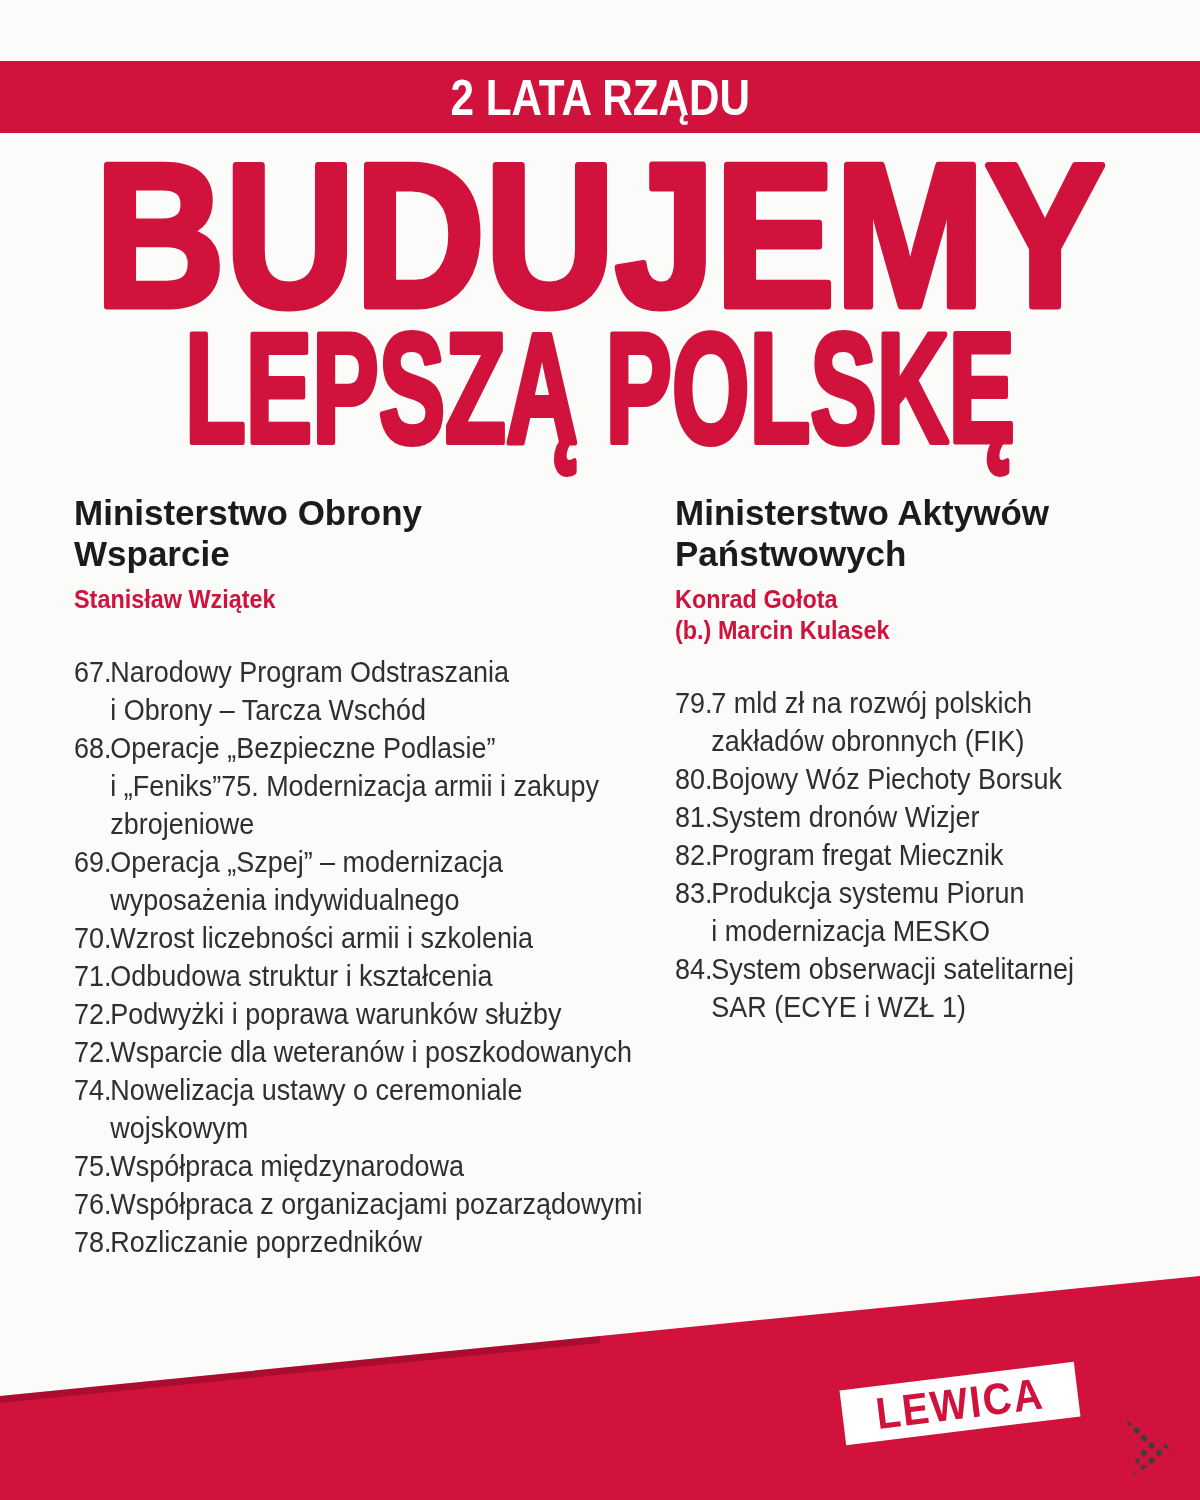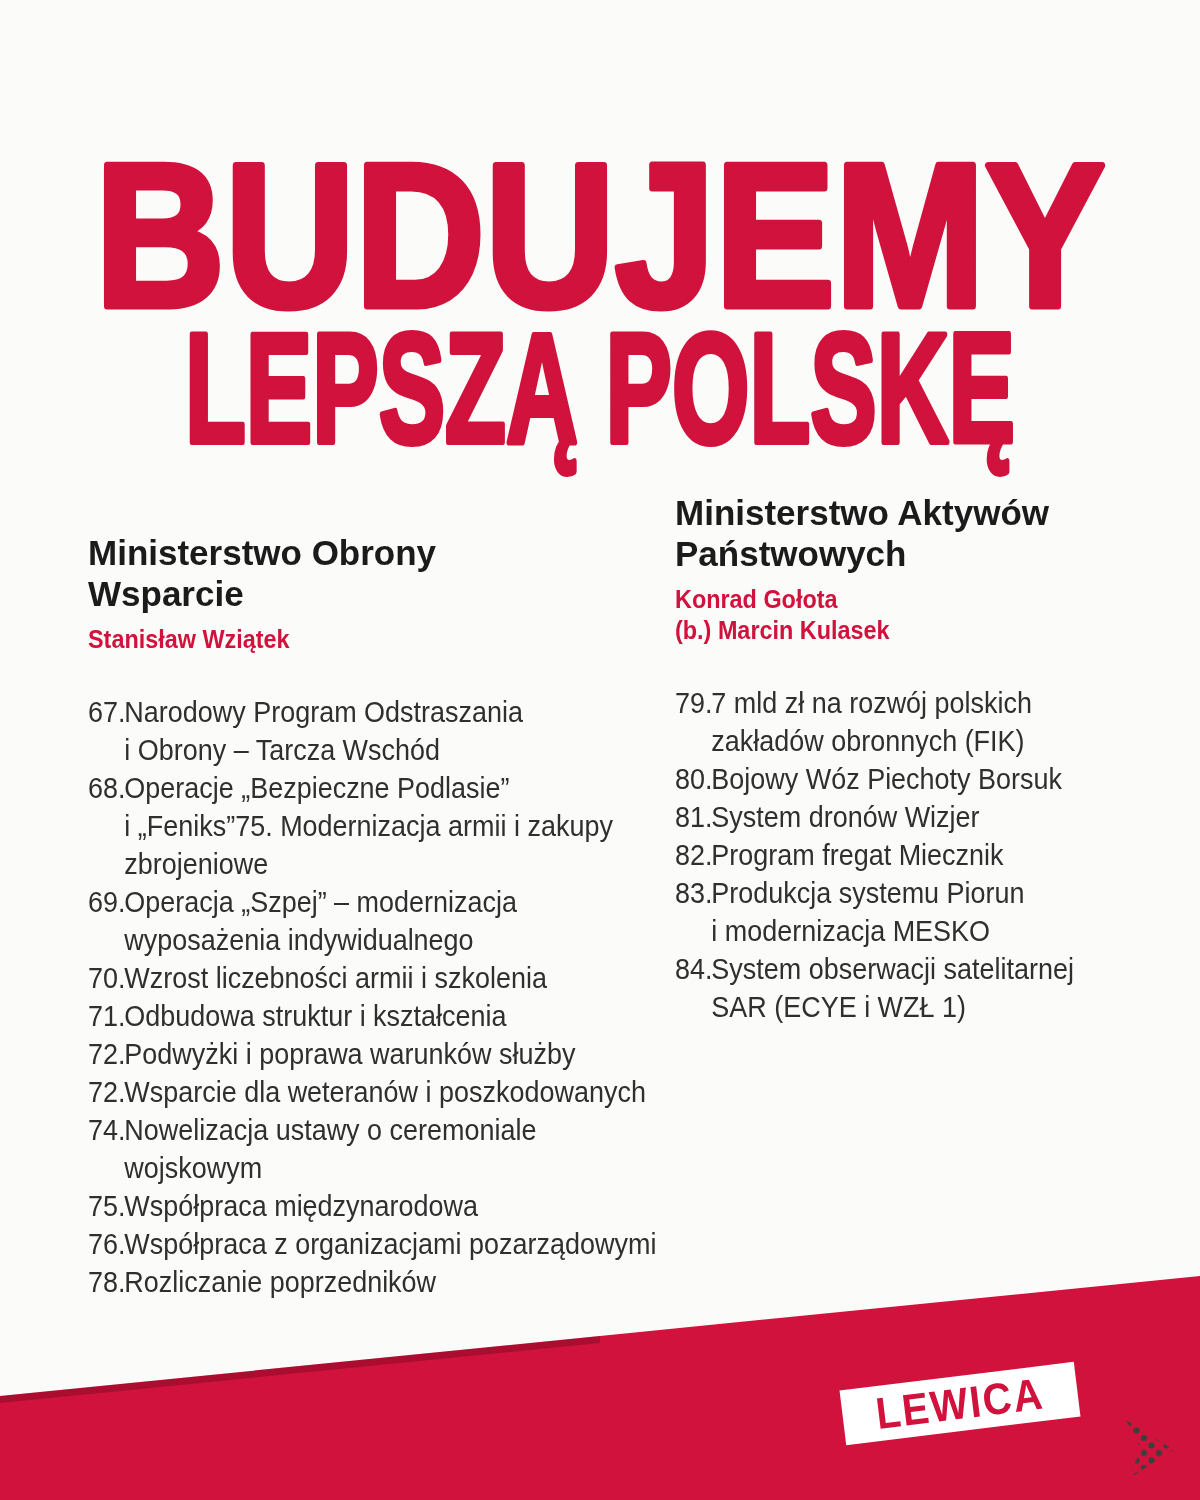--- a/index.html
+++ b/index.html
@@ -19,21 +19,21 @@
   
   .title-svg{position:absolute;left:0;top:148px;}
   .title-svg text{
     font-family:"Liberation Sans",sans-serif;font-weight:bold;
     fill:var(--red);stroke:var(--red);paint-order:stroke;stroke-linejoin:round;
   }
   .title-line1{font-size:205px;stroke-width:7px;}
   .title-line2{font-size:155px;stroke-width:6px;}
   
   .col{position:absolute;top:492px;width:580px;}
-  .col-0{left:88px;margin-top:40px;}
+  .col-0{left:74px;}
   .col-1{left:675px;}
   .ministry-title{
     margin:0;font-size:35px;line-height:41px;font-weight:bold;
     color:#1b1b1b;letter-spacing:0px;
   }
   .minister{
     margin-top:10px;color:var(--red);font-weight:bold;
     font-size:26px;line-height:31px;transform:scaleX(0.9);transform-origin:0 0;
     white-space:nowrap;
   }
@@ -75,20 +75,23 @@
     background-size:15px 15px,15px 15px;
     background-position:3px 3px,10.5px 10.5px;
     clip-path:polygon(0% 0%,100% 50%,0% 100%,32% 50%);
   }
 </style>
 </head>
 <body>
 
 <div class="page" style="--red: #d0123c;">
 
+  <div class="top-banner">
+    <span class="banner-text">2 LATA RZĄDU</span>
+  </div>
 
   <svg class="title-svg" width="1200" height="335">
     <text class="title-line1" x="600" y="158" text-anchor="middle" textLength="1010" lengthAdjust="spacingAndGlyphs">BUDUJEMY</text>
     <text class="title-line2" x="600" y="294" text-anchor="middle" textLength="830" lengthAdjust="spacingAndGlyphs">LEPSZĄ POLSKĘ</text>
   </svg>
 
   <section class="col col-0">
       <h2 class="ministry-title">
         <div>Ministerstwo Obrony</div>
         <div>Wsparcie</div>

